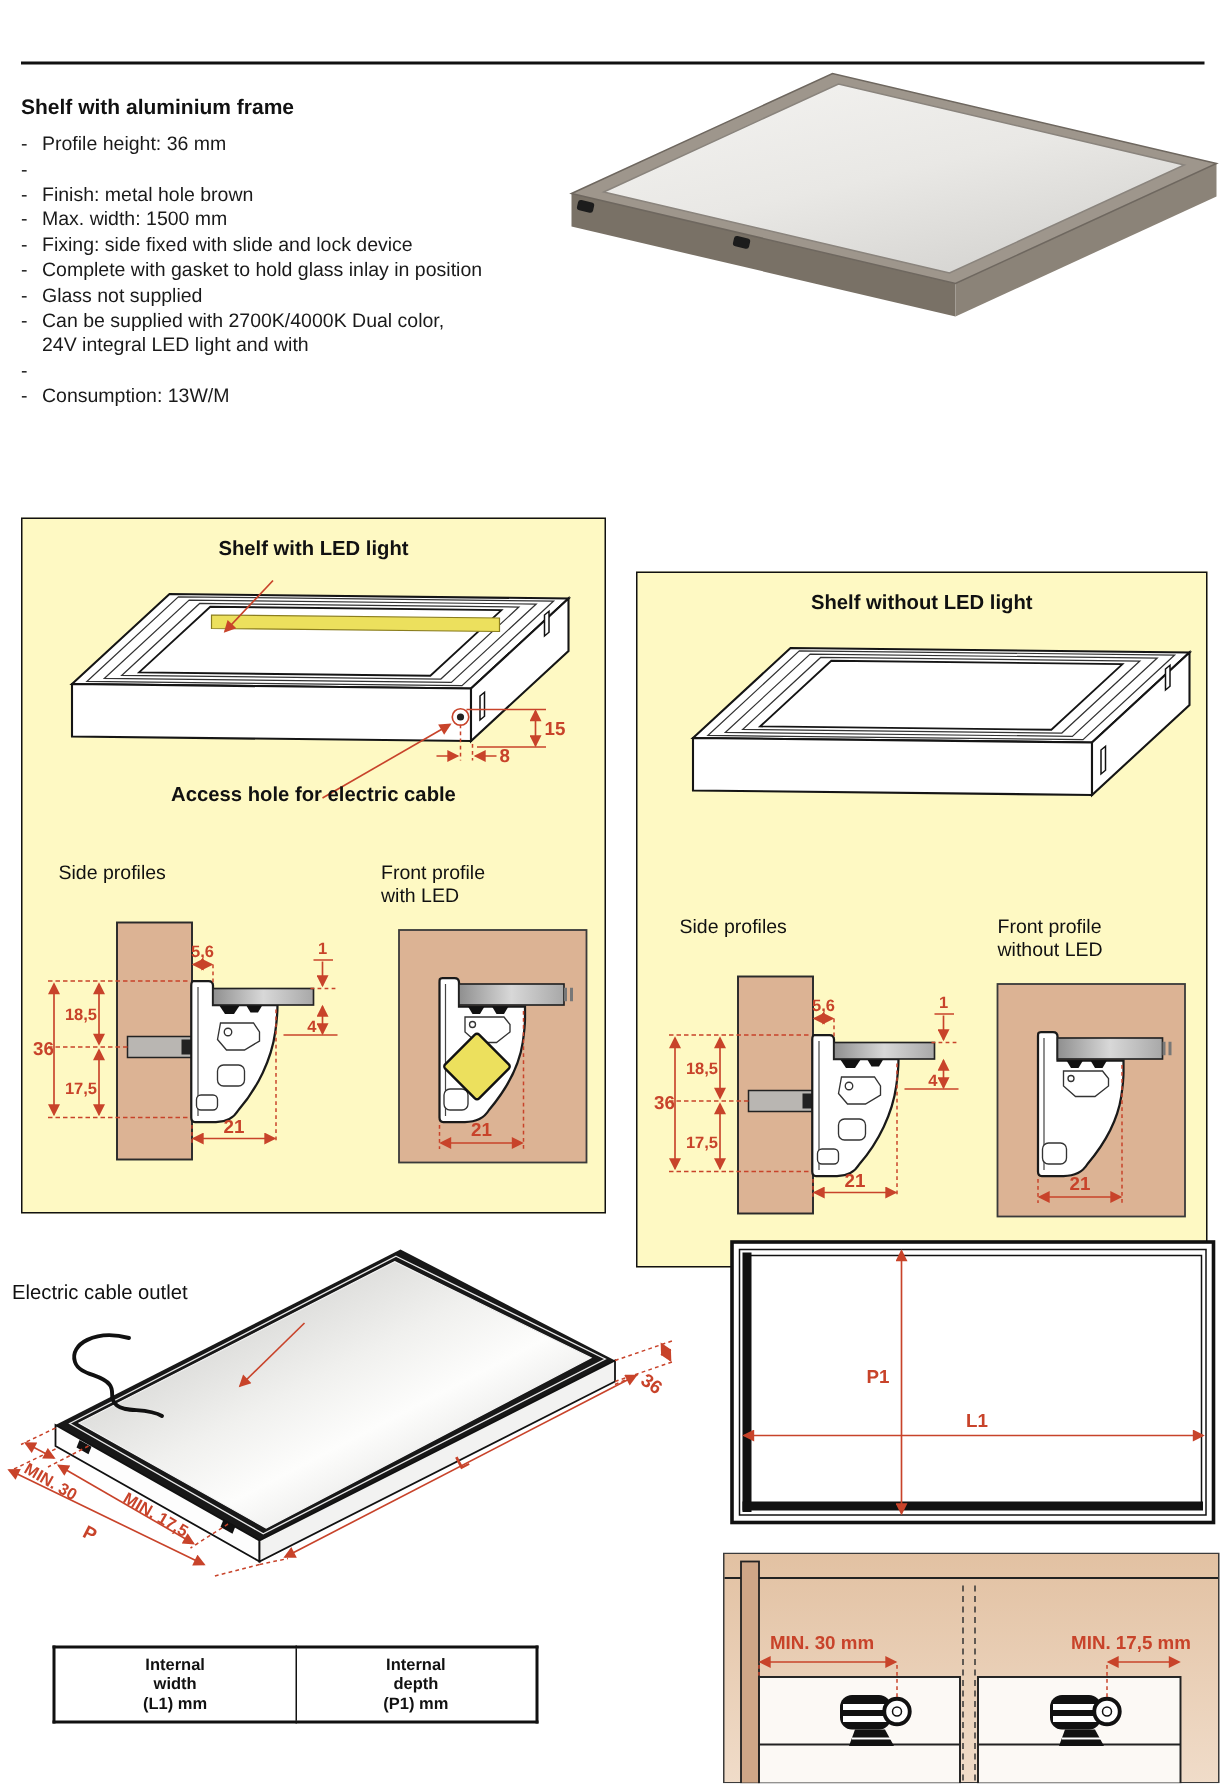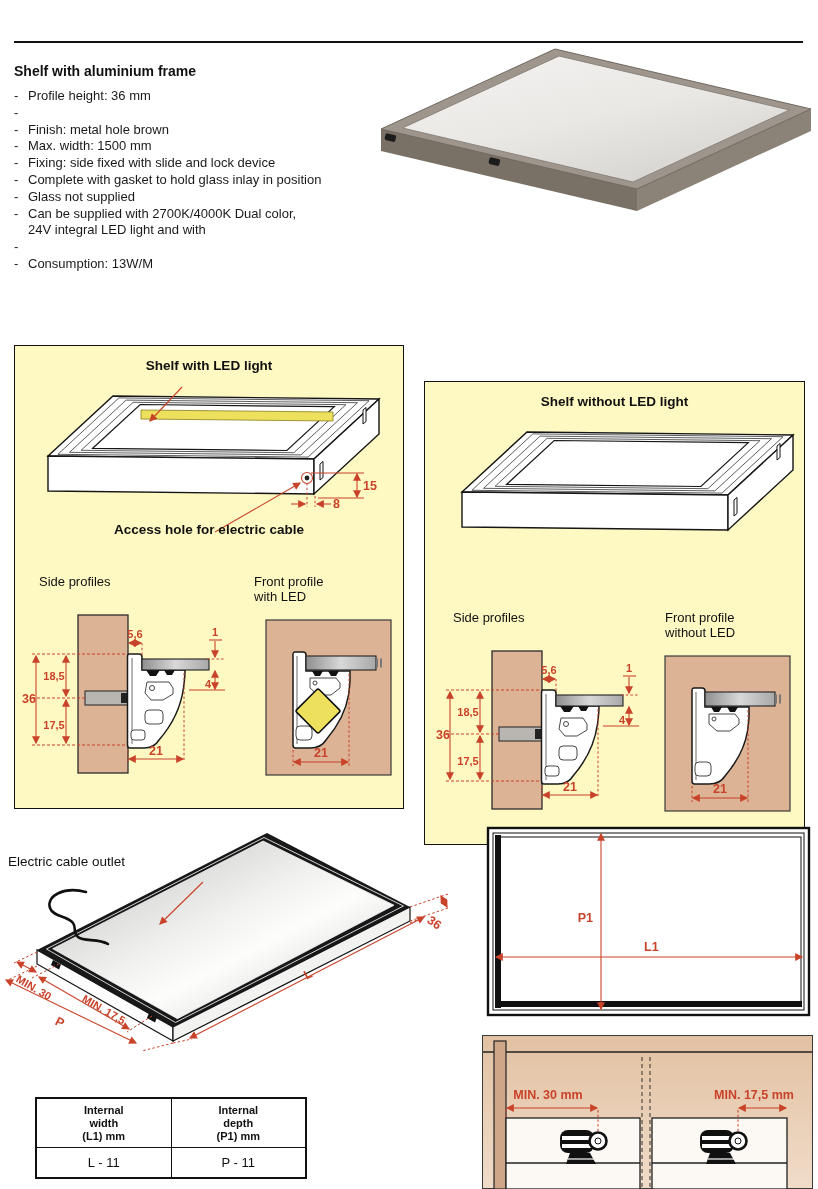--- a/index.html
+++ b/index.html
@@ -13,21 +13,21 @@
   .b-line{display:flex;}
   .b-line .dash{width:14px;flex:0 0 14px;}
   .b-line.cont{padding-left:14px;}
   .box{border:1.5px solid #111;background:#fef9c3;}
   .box1{left:14px;top:345px;width:388px;height:462px;}
   .box2{left:424px;top:345px;width:379px;height:462px;margin-top:36px;}
   .box-title{left:0;right:0;top:12px;text-align:center;font-size:13.5px;font-weight:700;}
   .access-label{left:0;right:0;top:176px;text-align:center;font-size:13.5px;font-weight:700;}
   .sub-head{font-size:13px;font-weight:400;white-space:pre-line;line-height:15px;}
   .cable-label{left:8px;top:854px;font-size:13.5px;font-weight:400;}
-  .spec-table{position:absolute;left:35px;top:1097px;width:272px;border-collapse:collapse;
+  .spec-table{position:absolute;left:35px;top:1097px;width:324px;border-collapse:collapse;
               border:2.2px solid #111;table-layout:fixed;}
   .spec-table th{border:1.6px solid #111;font-size:11px;line-height:13px;font-weight:700;
                  padding:5px 0 4px;text-align:center;white-space:pre-line;}
   .spec-table td{border:1.6px solid #111;font-size:13px;height:27px;text-align:center;}
   svg{display:block;}
   .dt{font:bold 11px "Liberation Sans",sans-serif;fill:#c8432a;}
   .dt2{font:bold 12.5px "Liberation Sans",sans-serif;fill:#c8432a;}
   .rl{stroke:#c8432a;stroke-width:1.1;fill:none;}
   .rdash{stroke:#c8432a;stroke-width:1;stroke-dasharray:2.5,2.2;fill:none;}
   .rdashk{stroke:#c8432a;stroke-width:1;stroke-dasharray:3,2;fill:none;}
@@ -415,20 +415,16 @@
   <table class="spec-table">
     <tbody>
         <tr>
       <th>Internal
 width
 (L1) mm</th>
       <th>Internal
 depth
 (P1) mm</th>
     </tr>
-    <tr>
-      <td>L - 11</td>
-      <td>P - 11</td>
-    </tr>
   </tbody>
     </table>
 
 </div>
 
 </body></html>

